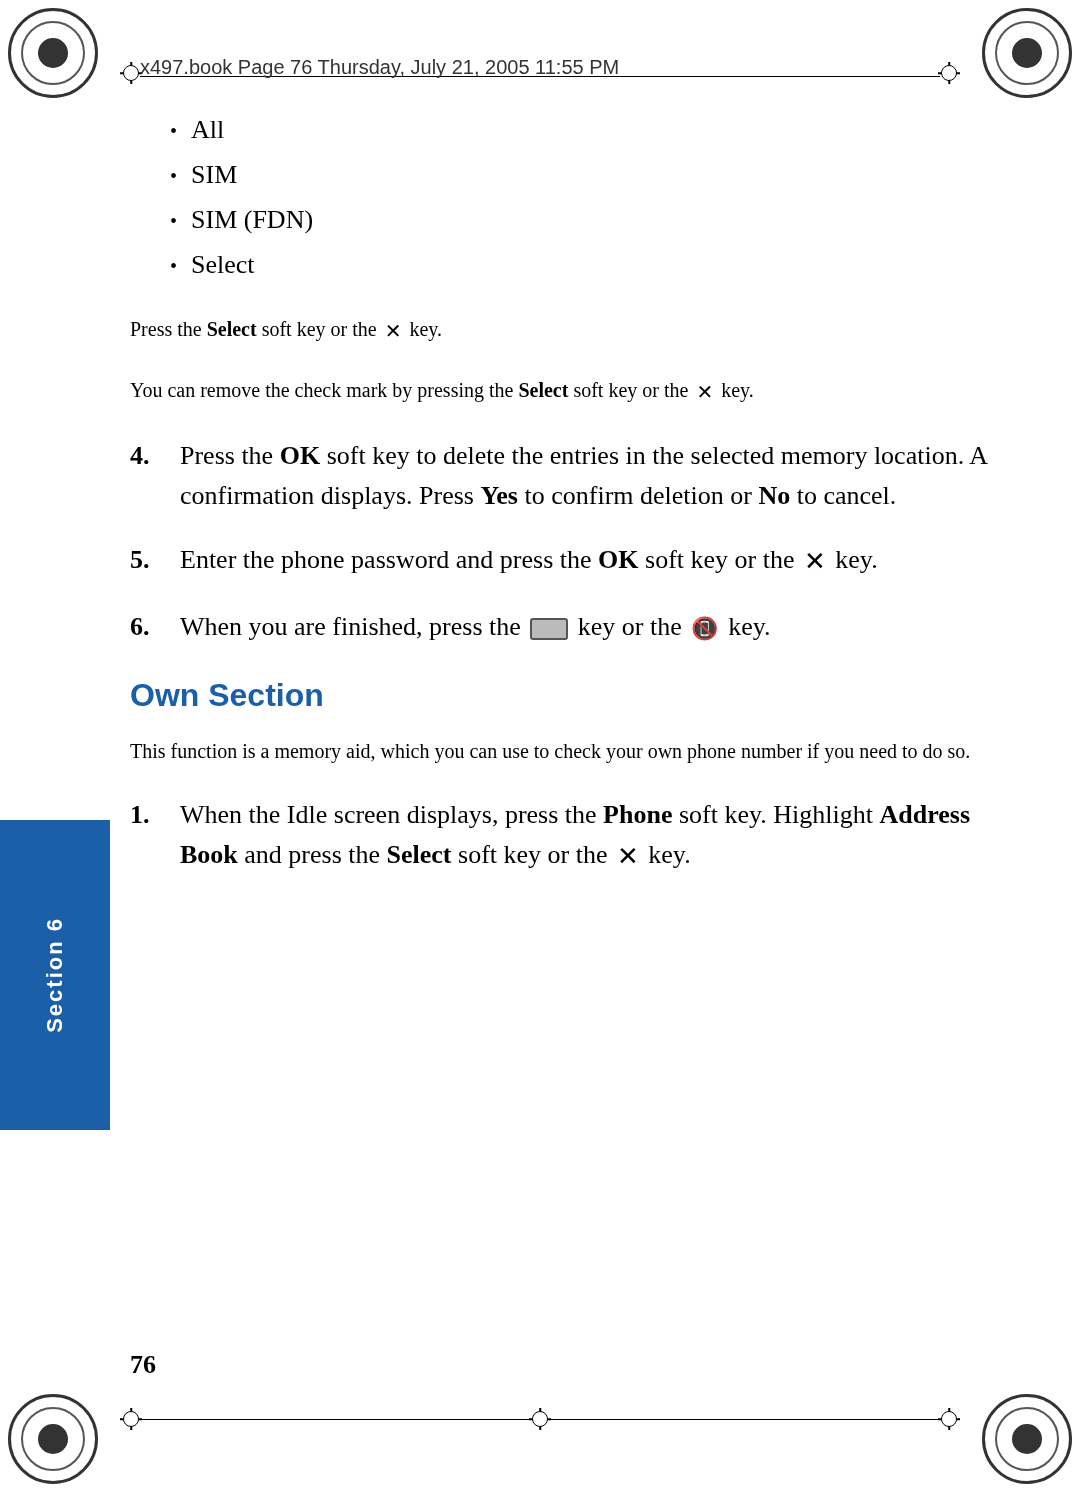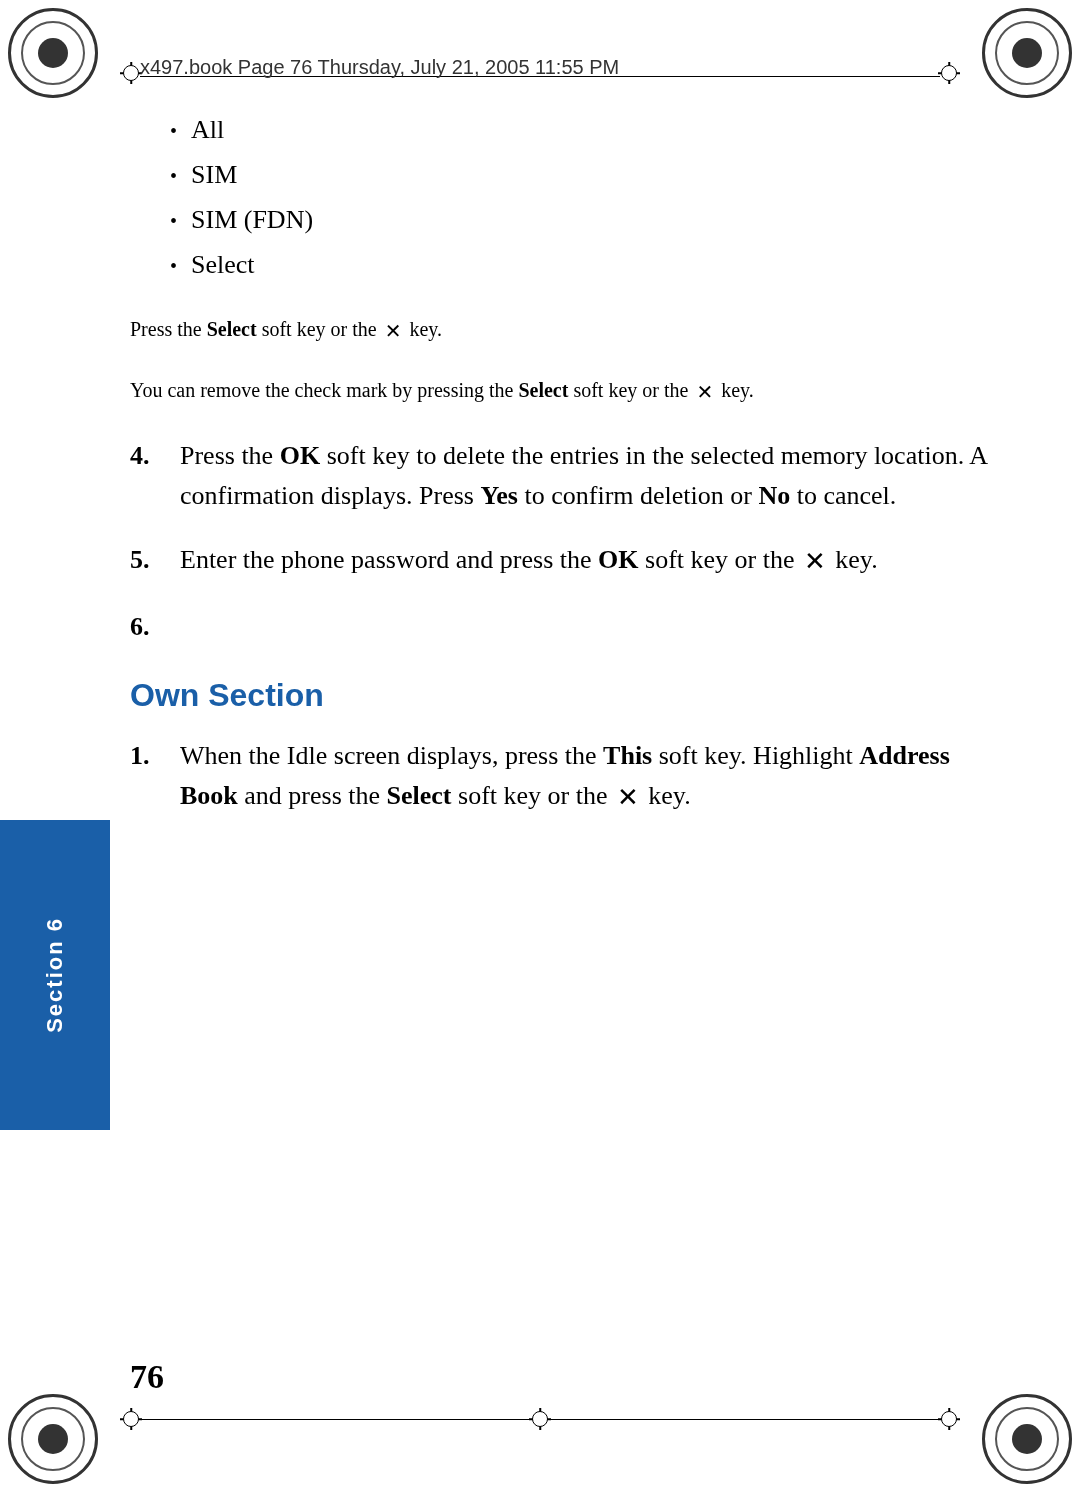--- a/index.html
+++ b/index.html
@@ -166,23 +166,23 @@
       font-size: 32px;
       font-weight: bold;
       color: #1a5fa8;
       margin-bottom: 22px;
       font-family: Arial, sans-serif;
     }
 
     
     .page-number {
       position: absolute;
-      bottom: 96px;
+      bottom: 112px;
       left: 130px;
-      font-size: 34px;
+      font-size: 26px;
       font-weight: bold;
     }
 
   </style>
 </head>
 <body>
 
 <div class="page-container">
 
   <div class="mandala mandala-tl"></div>
@@ -256,31 +256,37 @@
       <div class="numbered-item">
         <span class="num bold">5.</span>
         <span>Enter the phone password and press the <span class="bold">OK</span> soft key or the <span style="display:inline-block; vertical-align:middle; margin:0 3px;">✕</span> key.</span>
       </div>
 
     </div>
 
 
     <div class="numbered-item" style="display:flex; gap:20px; margin-bottom:30px; font-size:26px; line-height:1.55;">
       <span class="num bold">6.</span>
+      <span>When you are finished, press the 
+        <span style="display:inline-block; vertical-align:middle; width:38px; height:22px; background:#bbb; border:2px solid #555; border-radius:3px; margin:0 3px;"></span>
+        key or the 
+        <span style="display:inline-block; vertical-align:middle; font-size:22px; margin:0 3px;">📵</span>
+        key.</span>
     </div>
 
     <div class="section-heading">Own Section</div>
 
+    <div class="para">This function is a memory aid, which you can use to check your own phone number if you need to do so.</div>
 
 
     <div class="numbered-list">
 
       <div class="numbered-item">
         <span class="num bold">1.</span>
-        <span>When the Idle screen displays, press the <span class="bold">This</span> soft key. Highlight <span class="bold">Address Book</span> and press the <span class="bold">Select</span> soft key or the <span style="display:inline-block; vertical-align:middle; margin:0 3px;">✕</span> key.</span>
+        <span>When the Idle screen displays, press the <span class="bold">Phone</span> soft key. Highlight <span class="bold">Address Book</span> and press the <span class="bold">Select</span> soft key or the <span style="display:inline-block; vertical-align:middle; margin:0 3px;">✕</span> key.</span>
       </div>
     </div>
 
   </div>
 
   <div class="page-number">76</div>
 
   <div style="position:absolute; bottom:72px; left:140px; right:140px; height:1px; background:#000;"></div>
 
   <div style="position:absolute; bottom:62px; left:120px;">

